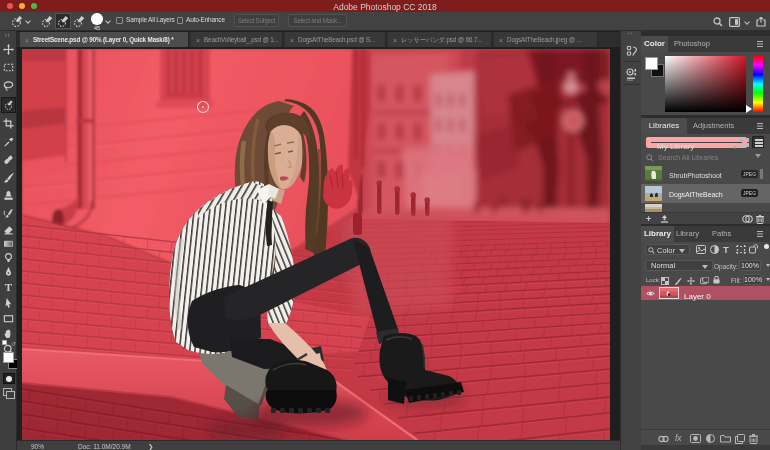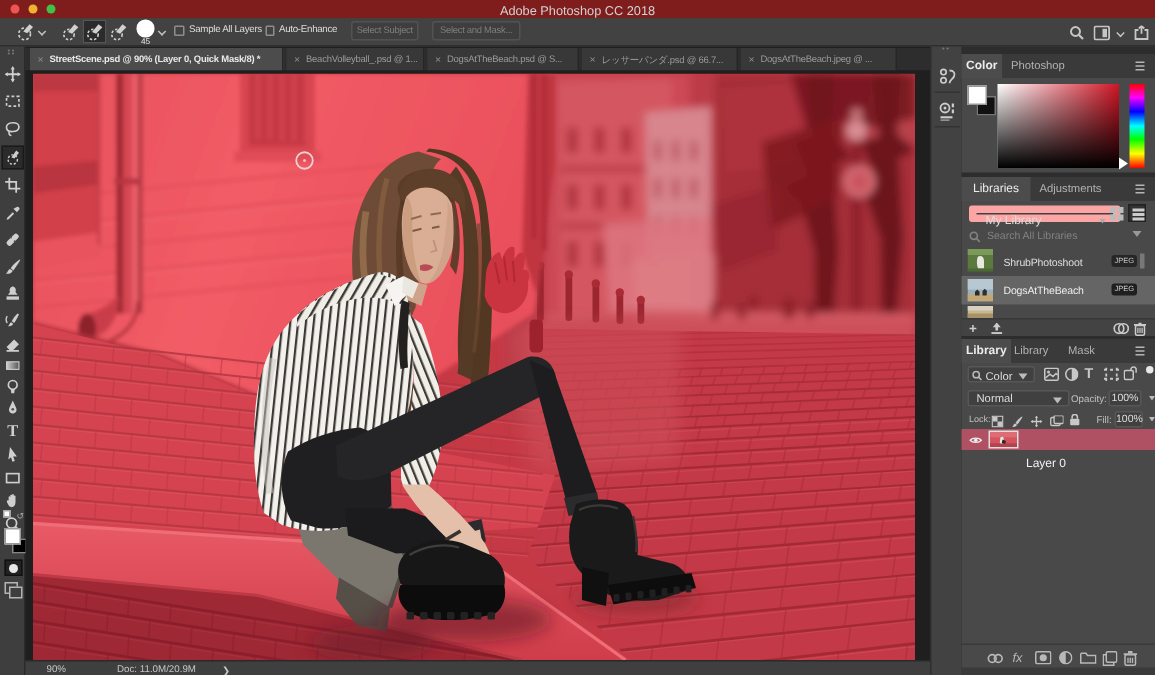--- a/index.html
+++ b/index.html
@@ -1074,21 +1074,21 @@
           <rect x="1" y="2" width="6" height="6.5" rx="1" fill="none" stroke="#ccc" stroke-width="1"></rect>
           <rect x="0" y="1" width="8" height="1.2" fill="#ccc"></rect>
           <rect x="3" y="0" width="2" height="1.4" fill="#ccc"></rect>
           <path d="M2.6,3.5 L2.6,7 M4,3.5 L4,7 M5.4,3.5 L5.4,7" stroke="#ccc" stroke-width="0.8"></path>
         </svg>
 </div>
 <div class="abs" style="left:0;top:193px;width:129px;height:2px;background:#2d2d2d"></div>
 <div class="abs" style="left:0;top:195px;width:129px;height:16px;background:#3a3a3a">
 <div class="abs" style="left:0;top:0;width:33px;height:16px;background:#4c4c4c;color:#ececec;font-size:8px;font-weight:bold;text-align:center;line-height:16px">Library</div>
 <div class="abs" style="left:35px;top:0;color:#b2b2b2;font-size:7.5px;line-height:16px">Library</div>
-<div class="abs" style="left:71px;top:0;color:#b2b2b2;font-size:7.5px;line-height:16px">Mask</div>
+<div class="abs" style="left:71px;top:0;color:#b2b2b2;font-size:7.5px;line-height:16px">Paths</div>
 <div class="abs" style="left:116px;top:5px;width:6px;height:1px;background:#b5b5b5;box-shadow:0 2.5px #b5b5b5, 0 5px #b5b5b5"></div>
 </div>
 <div class="abs" style="left:4px;top:213px;width:45px;height:11px;background:#404040;border:1px solid #575757;border-radius:2px;font-size:7.5px;color:#ddd;line-height:10px">
         <svg width="7" height="7" viewBox="0 0 10 10" style="position:absolute;left:2px;top:2px">
           <circle cx="4" cy="4" r="3" fill="none" stroke="#bbb" stroke-width="1.4"></circle>
           <path d="M6.3,6.3 L9,9" stroke="#bbb" stroke-width="1.5"></path>
         </svg>
         <span style="position:absolute;left:11px;top:0.5px">Color</span>
         <span style="position:absolute;right:4px;top:3.5px;width:0;height:0;border-left:3px solid transparent;border-right:3px solid transparent;border-top:4px solid #bbb"></span>
       </div>
@@ -1146,21 +1146,21 @@
         </svg>
 <div class="abs" style="left:18px;top:1px;width:20px;height:12px;border:1px solid #e0e0e0;overflow:hidden">
 <svg width="18" height="10" viewBox="0 0 18 10" style="position:absolute;left:0;top:0">
             <rect width="18" height="10" fill="#d4545f"></rect>
             <rect x="0" y="0" width="18" height="3.5" fill="#dd6c75"></rect>
             <rect x="0" y="7.5" width="18" height="2.5" fill="#b7414d"></rect>
             <path d="M7,3.5 L8.8,3.2 L9.3,5.5 L8,7.8 L6.5,7.4 Z" fill="#ece8e2"></path>
             <path d="M8.4,5 L10.6,6 L10.2,7.8 L7.8,7.4 Z" fill="#2a2624"></path>
           </svg>
 </div>
-<div class="abs" style="left:43px;top:18px;font-size:8px;color:#f2f2f2">Layer 0</div>
+<div class="abs" style="left:43px;top:6px;font-size:8px;color:#f2f2f2">Layer 0</div>
 </div>
 <div class="abs" style="left:0;top:398px;width:129px;height:19px;border-top:1px solid #3a3a3a">
 <svg width="11" height="8" viewBox="0 0 11 8" class="abs" style="left:17px;top:5px">
           <circle cx="3.5" cy="4" r="2.6" fill="none" stroke="#b8b8b8" stroke-width="1.1"></circle>
           <circle cx="7.5" cy="4" r="2.6" fill="none" stroke="#b8b8b8" stroke-width="1.1"></circle>
         </svg>
 <div class="abs" style="left:34px;top:3px;font-size:8.5px;font-style:italic;color:#b8b8b8">fx</div>
 <svg width="11" height="9" viewBox="0 0 11 9" class="abs" style="left:49px;top:4px">
           <rect x="0.5" y="0.5" width="10" height="8" rx="1" fill="none" stroke="#b8b8b8" stroke-width="1"></rect>
           <circle cx="5.5" cy="4.5" r="2.4" fill="#b8b8b8"></circle>

